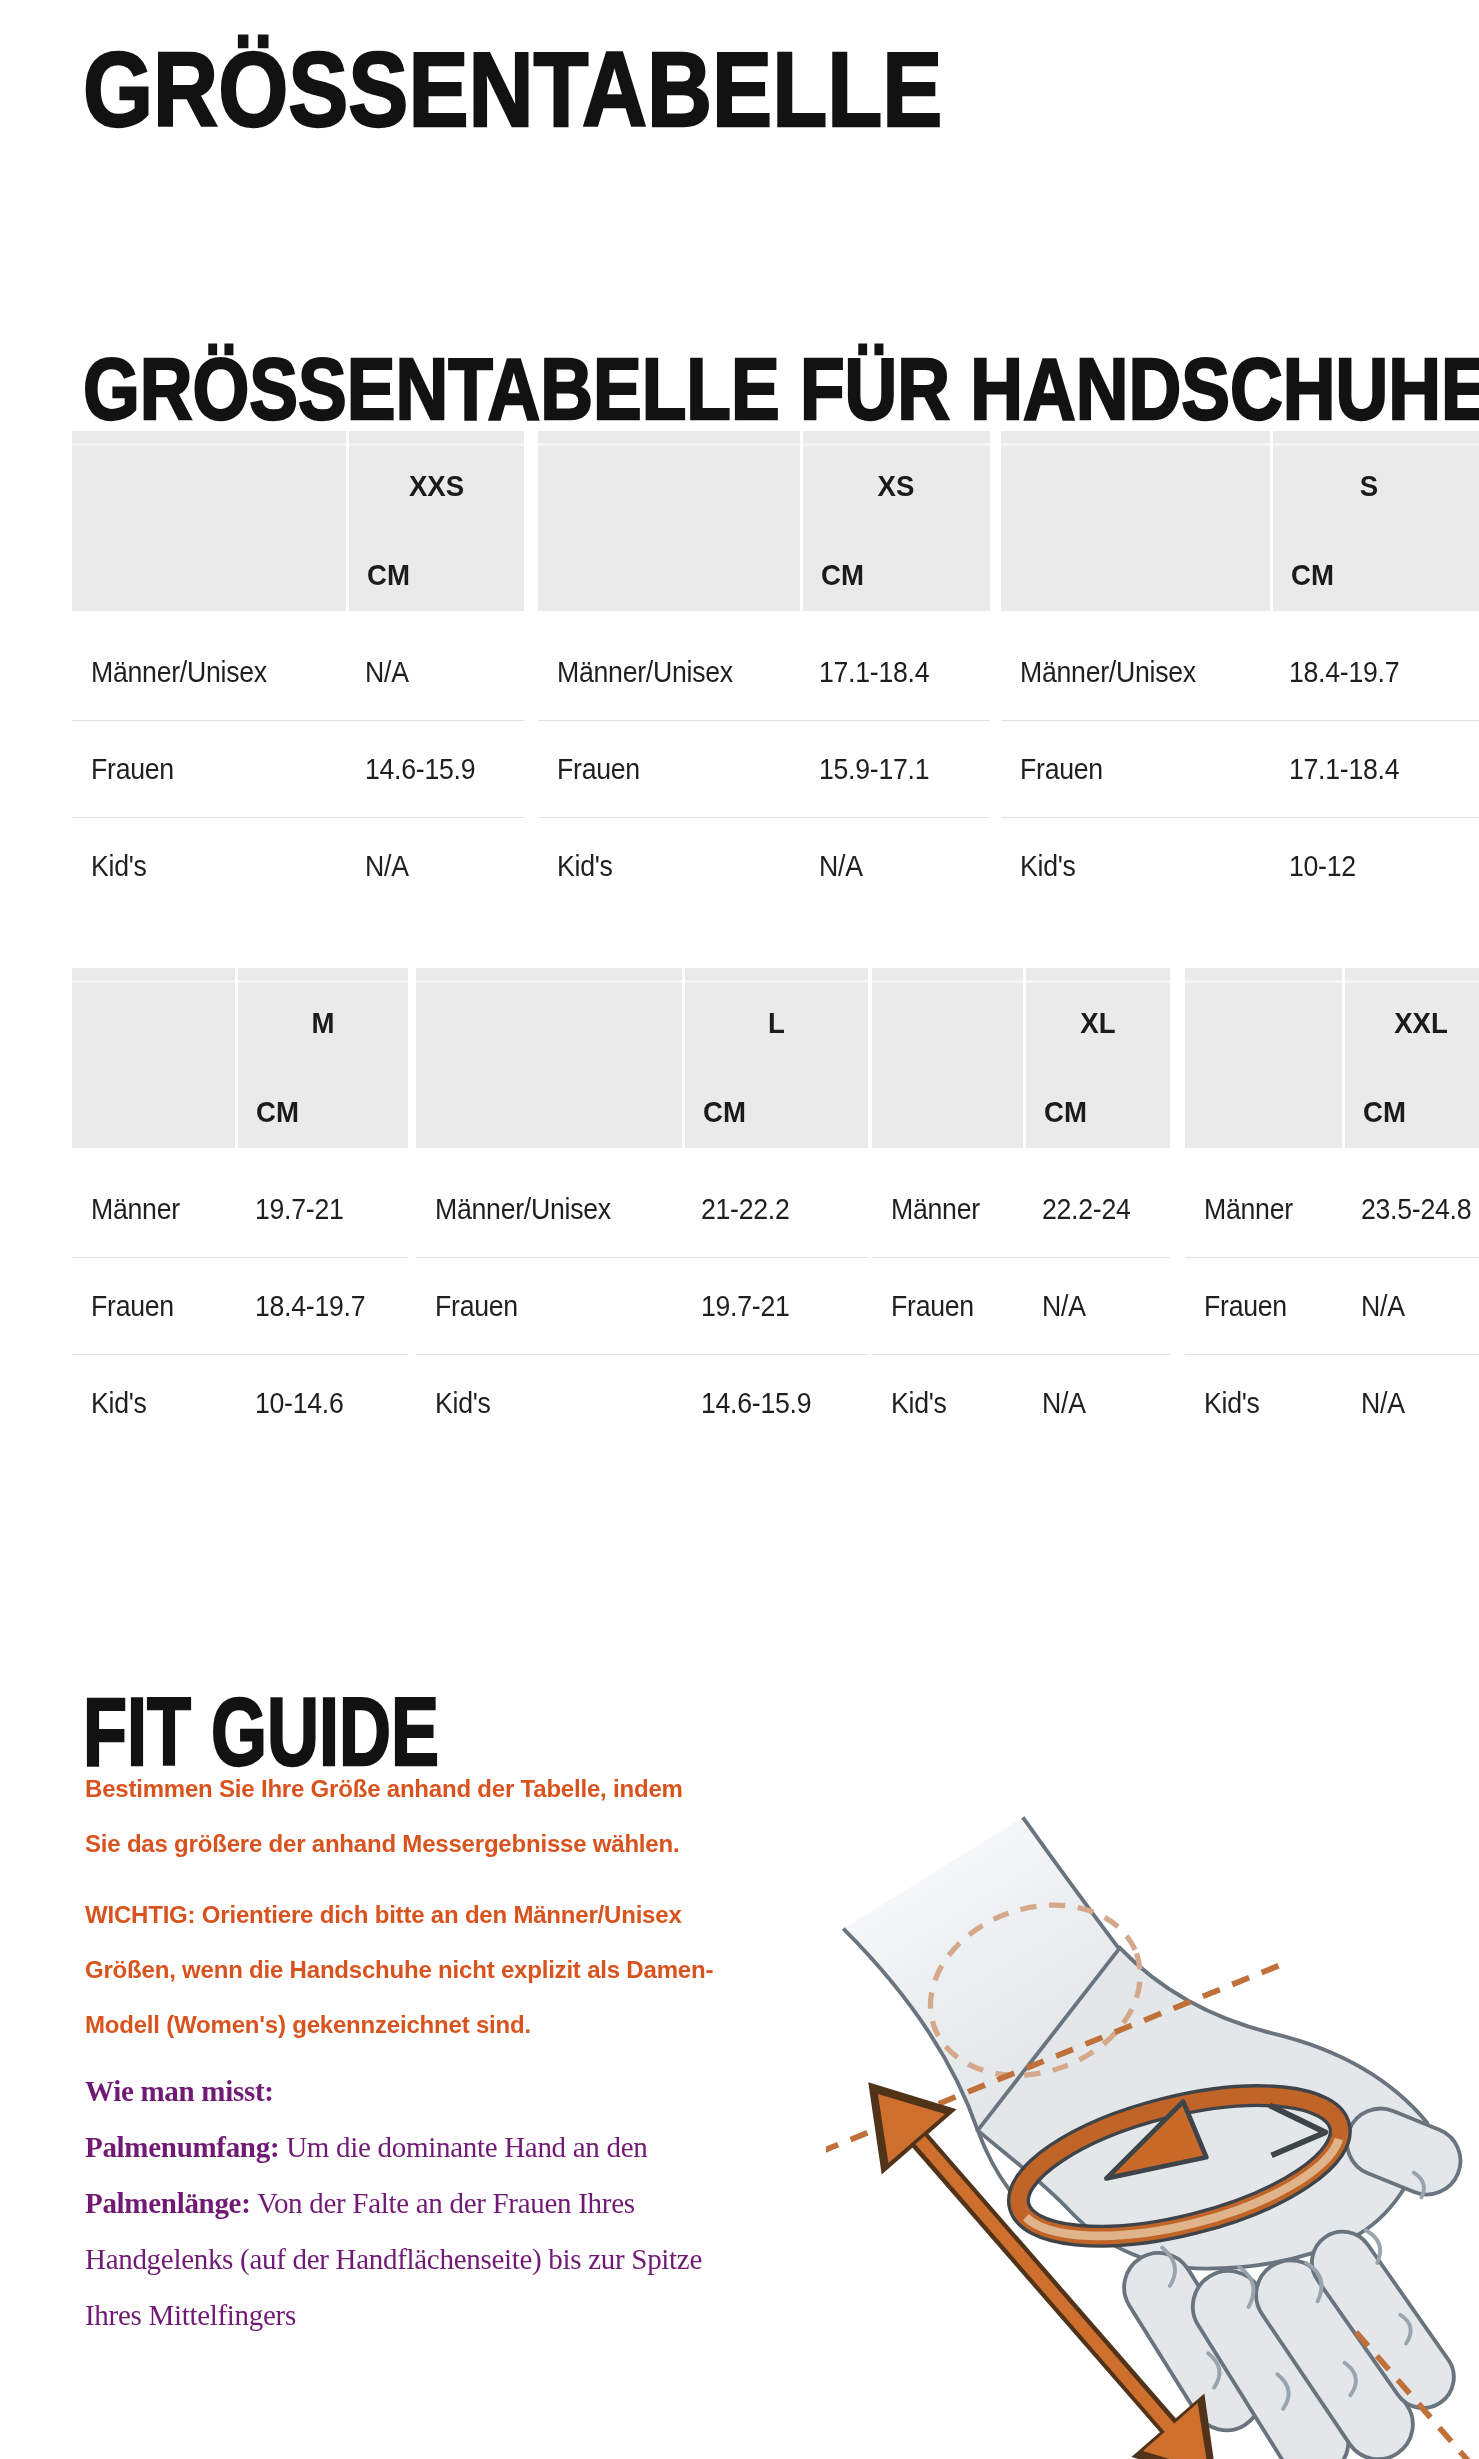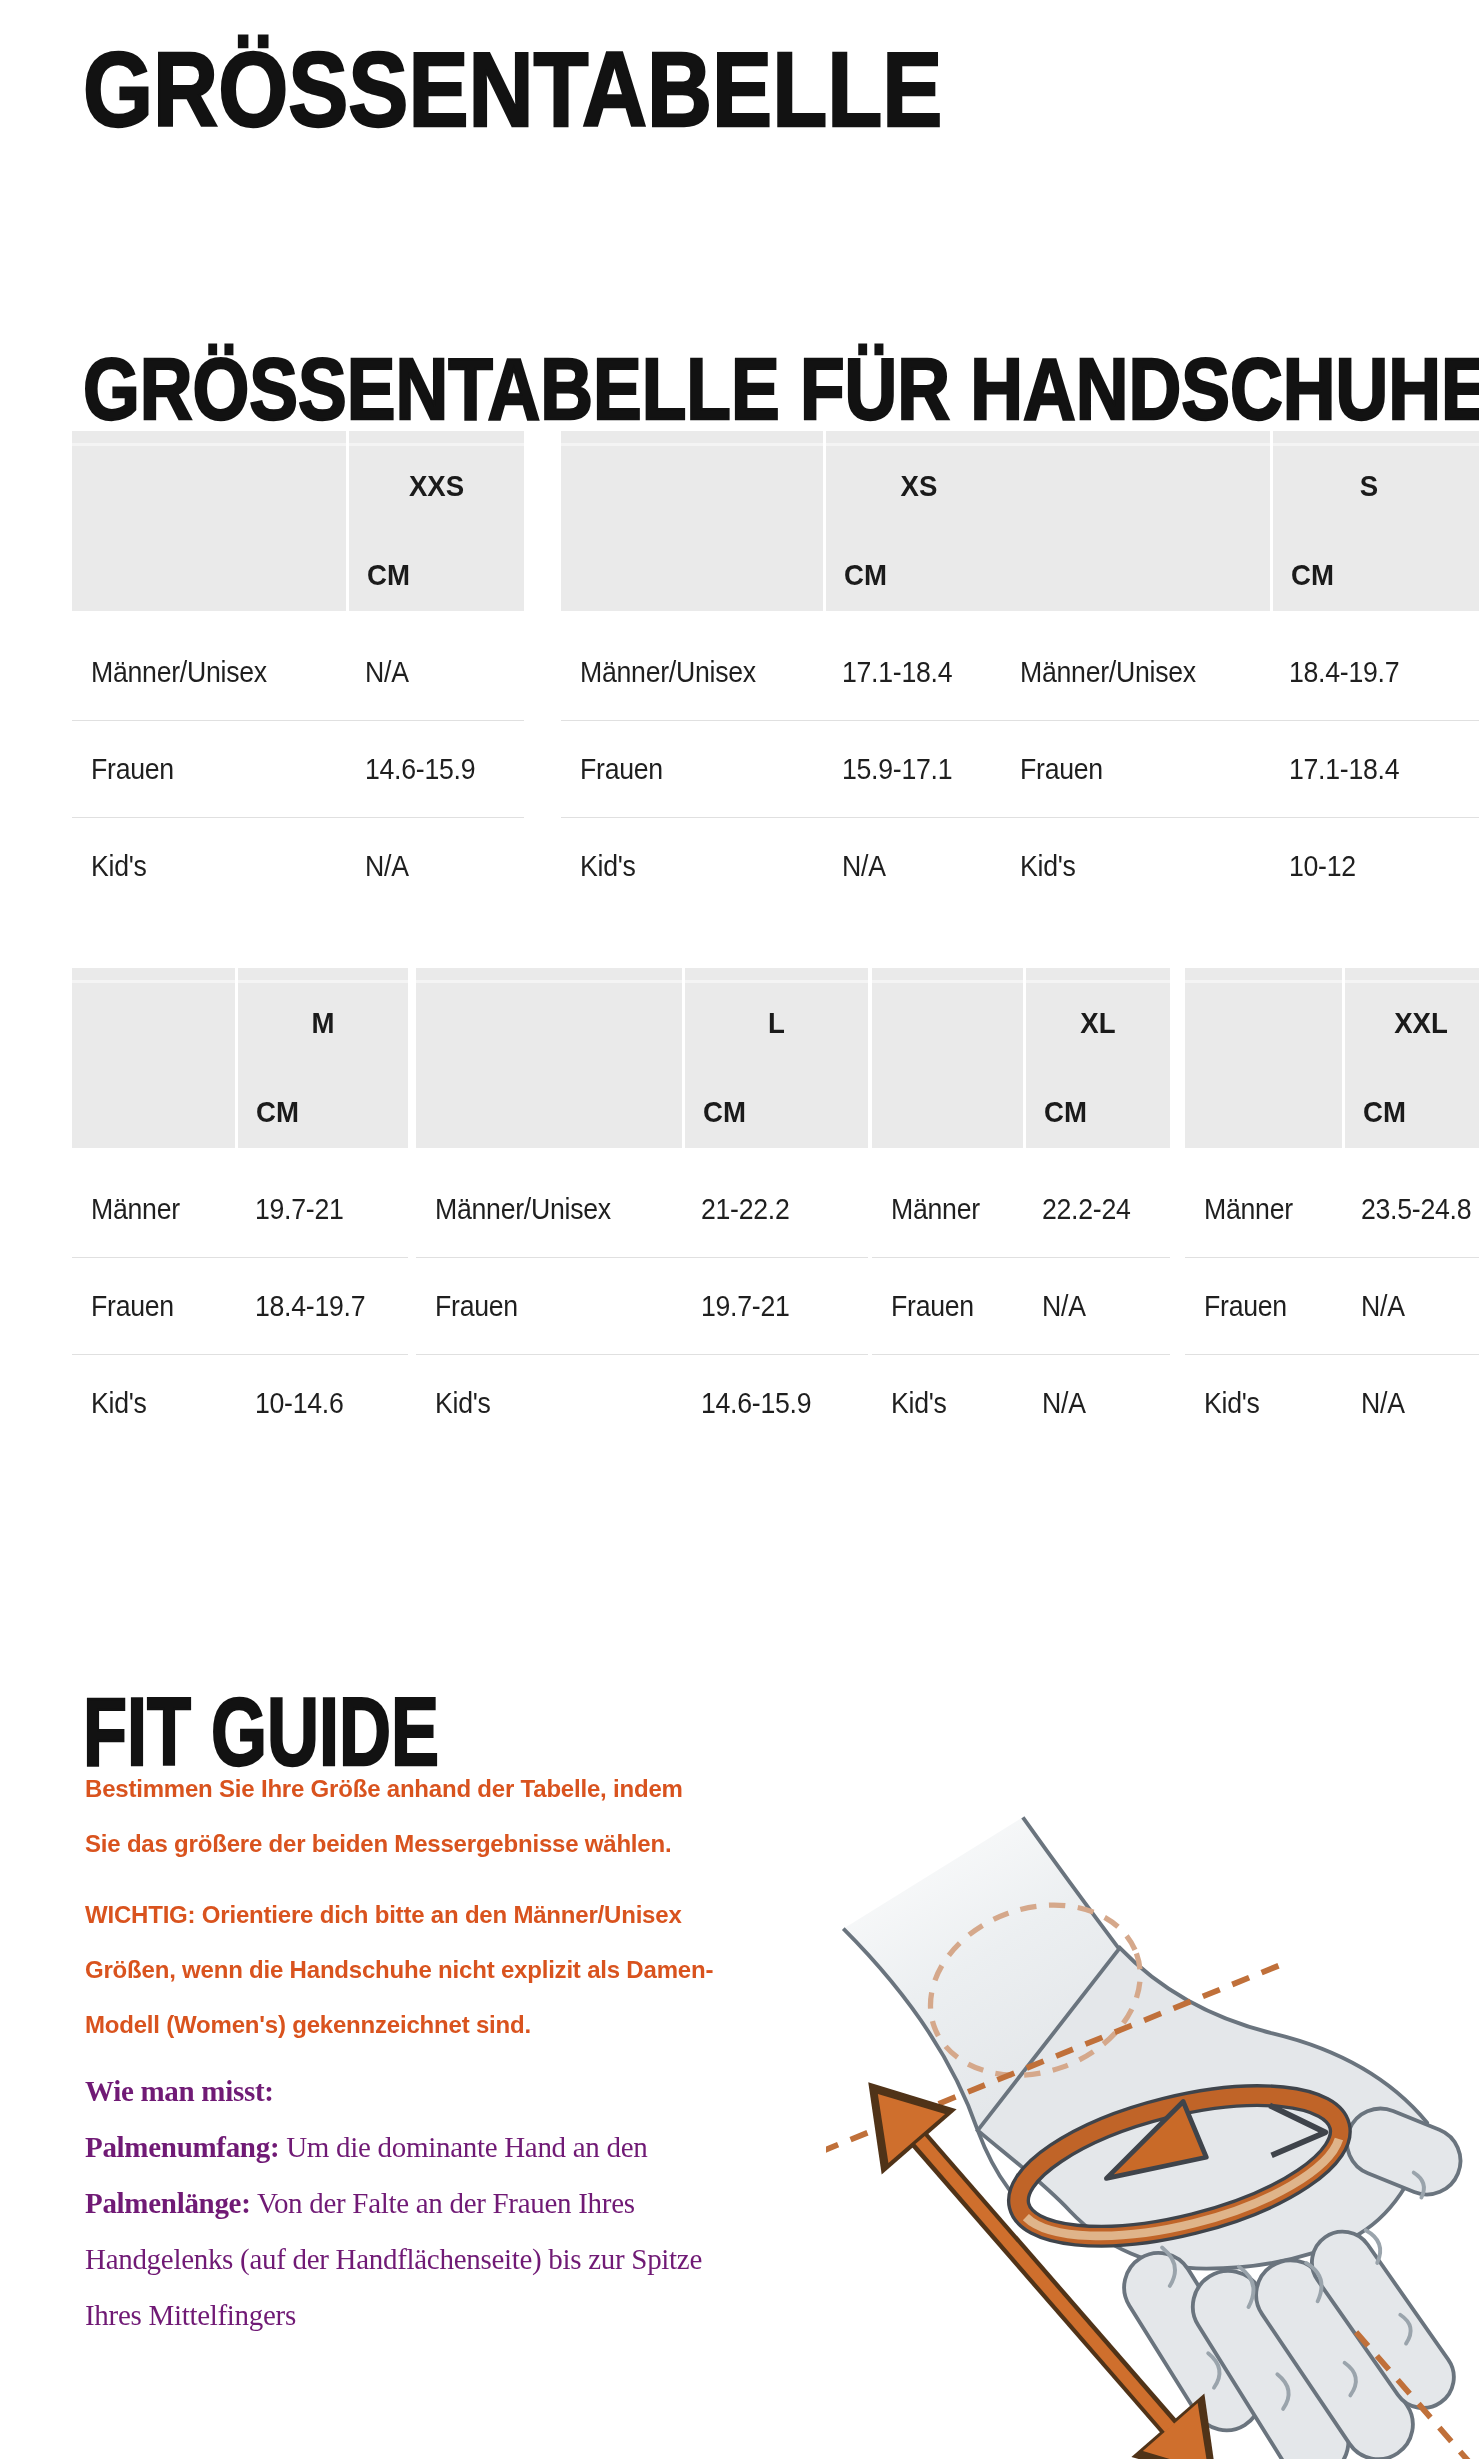--- a/index.html
+++ b/index.html
@@ -65,21 +65,21 @@
       <div class="trow sep" style="top:289px;">
         <span class="ctext" style="left:19px;">Frauen</span>
         <span class="ctext" style="left:293px;">14.6-15.9</span>
       </div>
       <div class="trow" style="top:386px;">
         <span class="ctext" style="left:19px;">Kid's</span>
         <span class="ctext" style="left:293px;">N/A</span>
       </div>
     </div>
 
-    <div class="tblock" style="left:561px;width:452px;">
+    <div class="tblock" style="left:538px;width:452px;">
       <div class="bhead">
         <div class="hstrip"></div>
         <div class="vdiv" style="left:262px;"></div>
         <div class="sizelabel" style="left:265px;width:186px;">XS</div>
         <div class="cmlabel" style="left:283px;">CM</div>
       </div>
       <div class="trow sep" style="top:192px;">
         <span class="ctext" style="left:19px;">Männer/Unisex</span>
         <span class="ctext" style="left:281px;">17.1-18.4</span>
       </div>
@@ -199,21 +199,21 @@
         <span class="ctext" style="left:19px;">Kid's</span>
         <span class="ctext" style="left:176px;">N/A</span>
       </div>
     </div>
   </div>
 
   <h2 id="fitguide-h" class="hd">FIT GUIDE</h2>
 
   <div id="intro-para" class="orange">
     <div>Bestimmen Sie Ihre Größe anhand der Tabelle, indem</div>
-    <div>Sie das größere der beiden Messergebnisse wählen.</div>
+    <div>Sie das größere der anhand Messergebnisse wählen.</div>
   </div>
 
   <div id="important-para" class="orange">
     <div>WICHTIG: Orientiere dich bitte an den Männer/Unisex</div>
     <div>Größen, wenn die Handschuhe nicht explizit als Damen-</div>
     <div>Modell (Women's) gekennzeichnet sind.</div>
   </div>
 
   <div class="measure">
     <div class="b">Wie man misst:</div>

